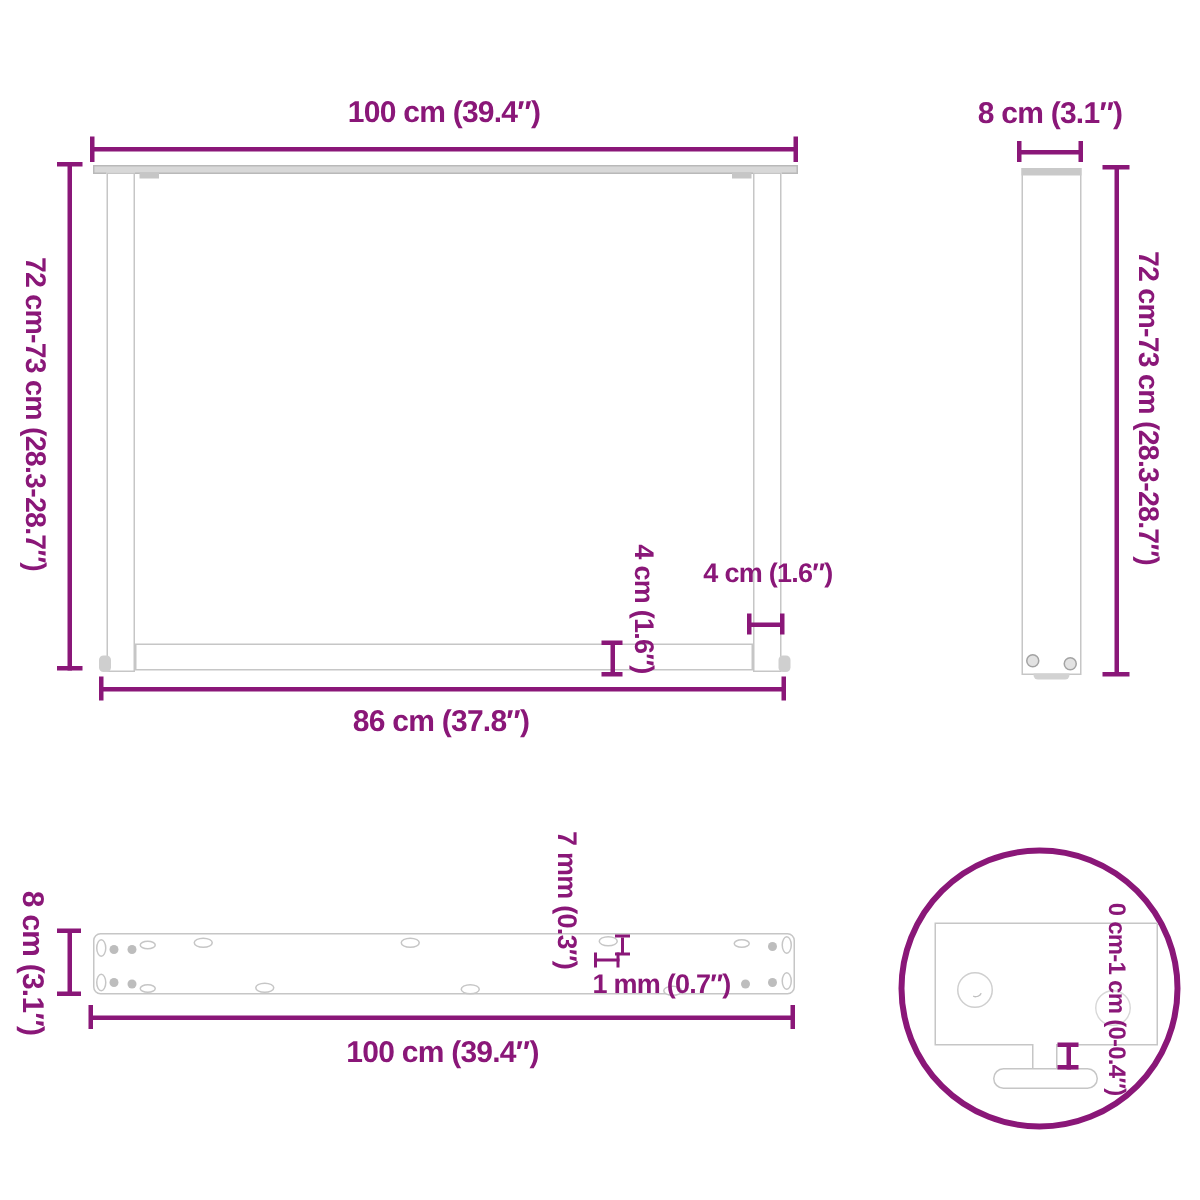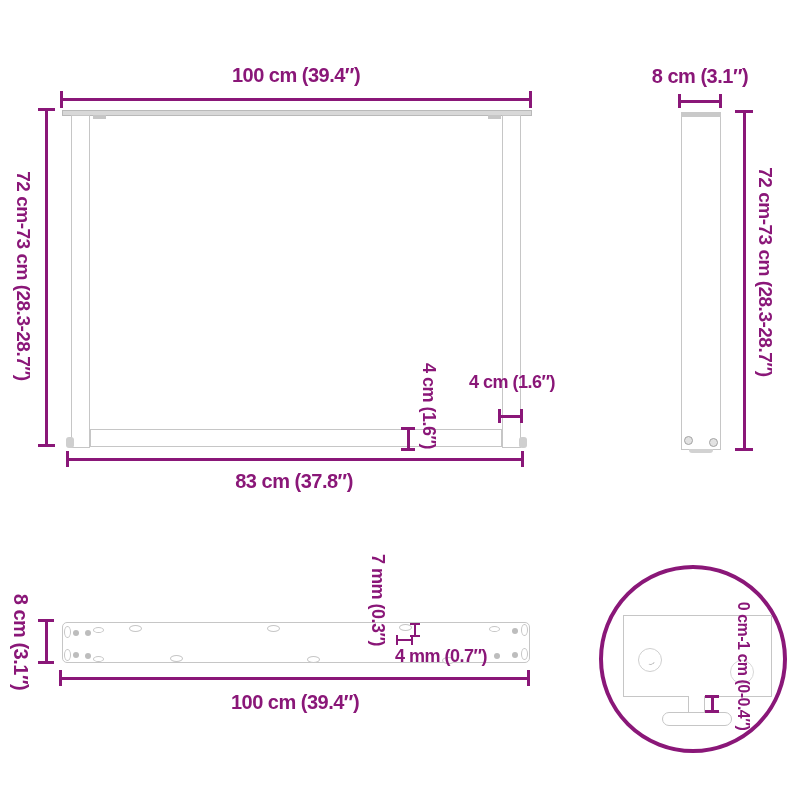--- a/index.html
+++ b/index.html
@@ -57,21 +57,21 @@
   <div class="lab rot" style="left:429px;top:406px;font-size:18px;">4 cm (1.6″)</div>
 
   <div class="line" style="left:499px;top:415px;width:23px;height:3px;"></div>
   <div class="line" style="left:498px;top:409px;width:3px;height:14px;"></div>
   <div class="line" style="left:520px;top:409px;width:3px;height:14px;"></div>
   <div class="lab" style="left:512px;top:382px;font-size:18px;">4 cm (1.6″)</div>
 
   <div class="line" style="left:67px;top:458px;width:456px;height:3px;"></div>
   <div class="line" style="left:66px;top:451px;width:3px;height:16px;"></div>
   <div class="line" style="left:521px;top:451px;width:3px;height:16px;"></div>
-  <div class="lab" style="left:294px;top:481px;font-size:20px;">83 cm (37.8″)</div>
+  <div class="lab" style="left:294px;top:481px;font-size:20px;">86 cm (37.8″)</div>
 
   <div class="lab" style="left:700px;top:76px;font-size:20px;">8 cm (3.1″)</div>
   <div class="line" style="left:679px;top:100px;width:43px;height:3px;"></div>
   <div class="line" style="left:678px;top:94px;width:3px;height:14px;"></div>
   <div class="line" style="left:719px;top:94px;width:3px;height:14px;"></div>
 
   <div class="shape" style="left:681px;top:112px;width:40px;height:338px;"></div>
   <div class="fill" style="left:681px;top:112px;width:40px;height:5px;background:#c9c9c9;"></div>
   <div class="screw" style="left:684px;top:436px;width:9px;height:9px;"></div>
   <div class="screw" style="left:709px;top:438px;width:9px;height:9px;"></div>
@@ -115,21 +115,21 @@
   <div class="oval" style="left:521px;top:648px;width:7px;height:12px;"></div>
 
   <div class="lab rot" style="left:378px;top:600px;font-size:18px;">7 mm (0.3″)</div>
   <div class="line" style="left:414px;top:625px;width:2px;height:11px;"></div>
   <div class="line" style="left:410px;top:623px;width:10px;height:2px;"></div>
   <div class="line" style="left:410px;top:635px;width:10px;height:2px;"></div>
 
   <div class="line" style="left:397px;top:639px;width:16px;height:2px;"></div>
   <div class="line" style="left:396px;top:635px;width:2px;height:10px;"></div>
   <div class="line" style="left:411px;top:635px;width:2px;height:10px;"></div>
-  <div class="lab" style="left:441px;top:656px;font-size:18px;">4 mm (0.7″)</div>
+  <div class="lab" style="left:441px;top:656px;font-size:18px;">1 mm (0.7″)</div>
 
   <div class="line" style="left:60px;top:677px;width:470px;height:3px;"></div>
   <div class="line" style="left:59px;top:670px;width:3px;height:16px;"></div>
   <div class="line" style="left:527px;top:670px;width:3px;height:16px;"></div>
   <div class="lab" style="left:295px;top:702px;font-size:20px;">100 cm (39.4″)</div>
 
   <div style="position:absolute;left:599px;top:565px;width:188px;height:188px;border:4px solid var(--purple);border-radius:50%;overflow:hidden;box-sizing:border-box;background:#fff;">
 
     <div class="shape" style="left:20px;top:46px;width:149px;height:82px;border-width:1.3px;"></div>
     <div style="position:absolute;left:35px;top:79px;width:24px;height:24px;border:1.3px solid #cfcfcf;border-radius:50%;box-sizing:border-box;background:#fff;"></div>

